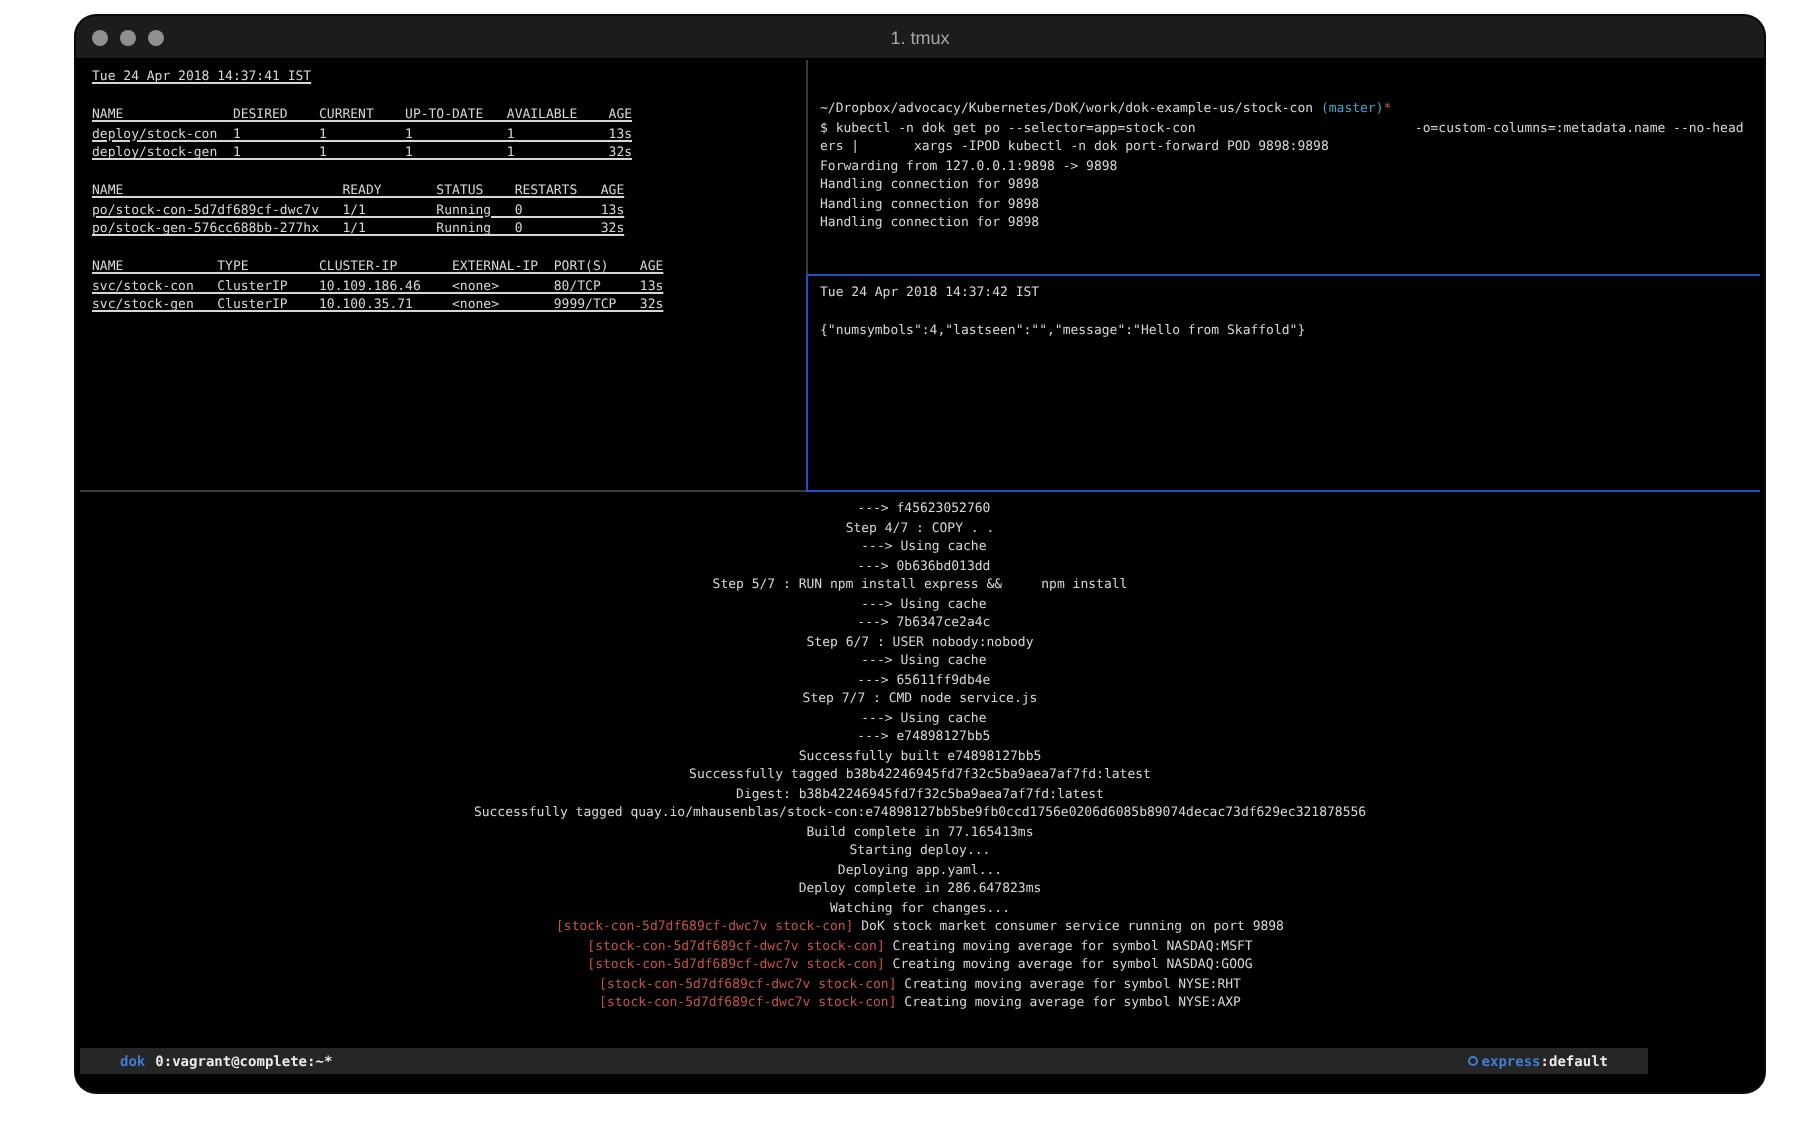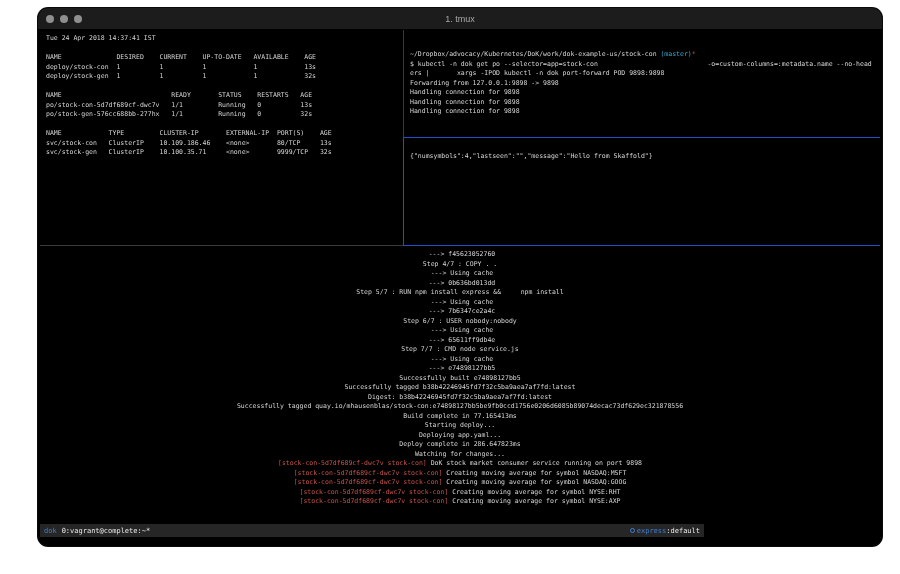--- a/index.html
+++ b/index.html
@@ -24,34 +24,34 @@
     position:absolute; left:0; right:0; top:0; height:22px; line-height:22px;
     text-align:center; color:#a8a8a8; font-size:9px;
     font-family:"Liberation Sans","DejaVu Sans",sans-serif;
   }
   .terminal { position:absolute; left:0; top:22px; width:844px; height:516px; background:var(--terminal_bg,#000); }
   .pane {
     position:absolute; overflow:hidden; color:var(--terminal_fg,#d6d6d6);
     font-size:6.5px; line-height:9.5px; white-space:pre;
   }
   .tline { min-height:9.5px; white-space:pre; }
-  .pane-tl     { left:2px;   top:0px;   width:363px; height:215px; padding:4px 6px; }
+  .pane-tl     { left:2px;   top:0px;   width:363px; height:215px; padding:4px 6px;text-decoration:underline; }
   .pane-tr     { left:368px; top:16px;   width:474px; height:107px; padding:4px 4px; }
   .pane-mr     { left:368px; top:108px; width:474px; height:107px; padding:4px 4px; }
   .pane-bottom { left:2px;   top:216px; width:840px; height:270px; padding:4px 6px;text-align:center; }
   .divider { position:absolute; }
   .div-v-gray  { left:365px; top:0px;   width:1px;   height:107px; background:var(--inactive_border,#3a3a3a); }
   .div-v-blue  { left:365px; top:107px; width:1px;   height:109px; background:var(--active_border,#1e50c8); }
   .div-h-blue-top    { left:365px; top:107px; width:477px; height:1px; background:var(--active_border,#1e50c8); }
   .div-h-blue-bottom { left:365px; top:215px; width:477px; height:1px; background:var(--active_border,#1e50c8); }
   .div-h-gray-left   { left:2px;   top:215px; width:363px; height:1px; background:var(--inactive_border,#3a3a3a); }
   .statusbar {
-    position:absolute; left:2px; top:494px; width:664px; height:13px;
+    position:absolute; left:2px; top:494px; width:784px; height:13px;
     background:var(--statusbar_bg,#262626); display:flex; align-items:center;
-    font-size:7px; font-weight:normal; padding:0 4px; color:#e8e8e8;
+    font-size:7px; font-weight:bold; padding:0 20px; color:#e8e8e8;
   }
   .session { color:var(--blue,#3f7fd6); margin-right:5px; }
   .winitem { color:#eaeaea; }
   .spacer { flex:1; }
   .kicon {
     width:5px; height:5px; border:1px solid var(--blue,#3f7fd6); border-radius:50%;
     display:inline-block; margin-right:2px;
   }
   .kctx { color:var(--blue,#3f7fd6); }
   .kns  { color:#eaeaea; }
@@ -69,21 +69,21 @@
         <span class="light"></span>
         <span class="light"></span>
         <span class="light"></span>
       </div>
       <div class="title">1. tmux</div>
     </div>
 
     <div class="terminal">
       <div class="pane pane-tl"><div class="tline"><span>Tue 24 Apr 2018 14:37:41 IST</span></div><div class="tline"><span></span></div><div class="tline"><span>NAME              DESIRED    CURRENT    UP-TO-DATE   AVAILABLE    AGE</span></div><div class="tline"><span>deploy/stock-con  1          1          1            1            13s</span></div><div class="tline"><span>deploy/stock-gen  1          1          1            1            32s</span></div><div class="tline"><span></span></div><div class="tline"><span>NAME                            READY       STATUS    RESTARTS   AGE</span></div><div class="tline"><span>po/stock-con-5d7df689cf-dwc7v   1/1         Running   0          13s</span></div><div class="tline"><span>po/stock-gen-576cc688bb-277hx   1/1         Running   0          32s</span></div><div class="tline"><span></span></div><div class="tline"><span>NAME            TYPE         CLUSTER-IP       EXTERNAL-IP  PORT(S)    AGE</span></div><div class="tline"><span>svc/stock-con   ClusterIP    10.109.186.46    &lt;none&gt;       80/TCP     13s</span></div><div class="tline"><span>svc/stock-gen   ClusterIP    10.100.35.71     &lt;none&gt;       9999/TCP   32s</span></div></div>
       <div class="pane pane-tr"><div class="tline"><span>~/Dropbox/advocacy/Kubernetes/DoK/work/dok-example-us/stock-con </span><span class="cyan">(master)</span><span class="red">*</span></div><div class="tline"><span>$ kubectl -n dok get po --selector=app=stock-con                            -o=custom-columns=:metadata.name --no-head</span></div><div class="tline"><span>ers |       xargs -IPOD kubectl -n dok port-forward POD 9898:9898</span></div><div class="tline"><span>Forwarding from 127.0.0.1:9898 -&gt; 9898</span></div><div class="tline"><span>Handling connection for 9898</span></div><div class="tline"><span>Handling connection for 9898</span></div><div class="tline"><span>Handling connection for 9898</span></div></div>
-      <div class="pane pane-mr"><div class="tline"><span></span></div><div class="tline"><span>{"numsymbols":4,"lastseen":"","message":"Hello from Skaffold"}</span></div></div>
+      <div class="pane pane-mr"><div class="tline"><span>Tue 24 Apr 2018 14:37:42 IST</span></div><div class="tline"><span></span></div><div class="tline"><span>{"numsymbols":4,"lastseen":"","message":"Hello from Skaffold"}</span></div></div>
       <div class="pane pane-bottom"><div class="tline"><span> ---&gt; f45623052760</span></div><div class="tline"><span>Step 4/7 : COPY . .</span></div><div class="tline"><span> ---&gt; Using cache</span></div><div class="tline"><span> ---&gt; 0b636bd013dd</span></div><div class="tline"><span>Step 5/7 : RUN npm install express &amp;&amp;     npm install</span></div><div class="tline"><span> ---&gt; Using cache</span></div><div class="tline"><span> ---&gt; 7b6347ce2a4c</span></div><div class="tline"><span>Step 6/7 : USER nobody:nobody</span></div><div class="tline"><span> ---&gt; Using cache</span></div><div class="tline"><span> ---&gt; 65611ff9db4e</span></div><div class="tline"><span>Step 7/7 : CMD node service.js</span></div><div class="tline"><span> ---&gt; Using cache</span></div><div class="tline"><span> ---&gt; e74898127bb5</span></div><div class="tline"><span>Successfully built e74898127bb5</span></div><div class="tline"><span>Successfully tagged b38b42246945fd7f32c5ba9aea7af7fd:latest</span></div><div class="tline"><span>Digest: b38b42246945fd7f32c5ba9aea7af7fd:latest</span></div><div class="tline"><span>Successfully tagged quay.io/mhausenblas/stock-con:e74898127bb5be9fb0ccd1756e0206d6085b89074decac73df629ec321878556</span></div><div class="tline"><span>Build complete in 77.165413ms</span></div><div class="tline"><span>Starting deploy...</span></div><div class="tline"><span>Deploying app.yaml...</span></div><div class="tline"><span>Deploy complete in 286.647823ms</span></div><div class="tline"><span>Watching for changes...</span></div><div class="tline"><span class="red">[stock-con-5d7df689cf-dwc7v stock-con]</span><span> DoK stock market consumer service running on port 9898</span></div><div class="tline"><span class="red">[stock-con-5d7df689cf-dwc7v stock-con]</span><span> Creating moving average for symbol NASDAQ:MSFT</span></div><div class="tline"><span class="red">[stock-con-5d7df689cf-dwc7v stock-con]</span><span> Creating moving average for symbol NASDAQ:GOOG</span></div><div class="tline"><span class="red">[stock-con-5d7df689cf-dwc7v stock-con]</span><span> Creating moving average for symbol NYSE:RHT</span></div><div class="tline"><span class="red">[stock-con-5d7df689cf-dwc7v stock-con]</span><span> Creating moving average for symbol NYSE:AXP</span></div></div>
 
       <div class="divider div-v-gray"></div>
       <div class="divider div-v-blue"></div>
       <div class="divider div-h-blue-top"></div>
       <div class="divider div-h-blue-bottom"></div>
       <div class="divider div-h-gray-left"></div>
 
       <div class="statusbar">
         <span class="session">dok</span>

